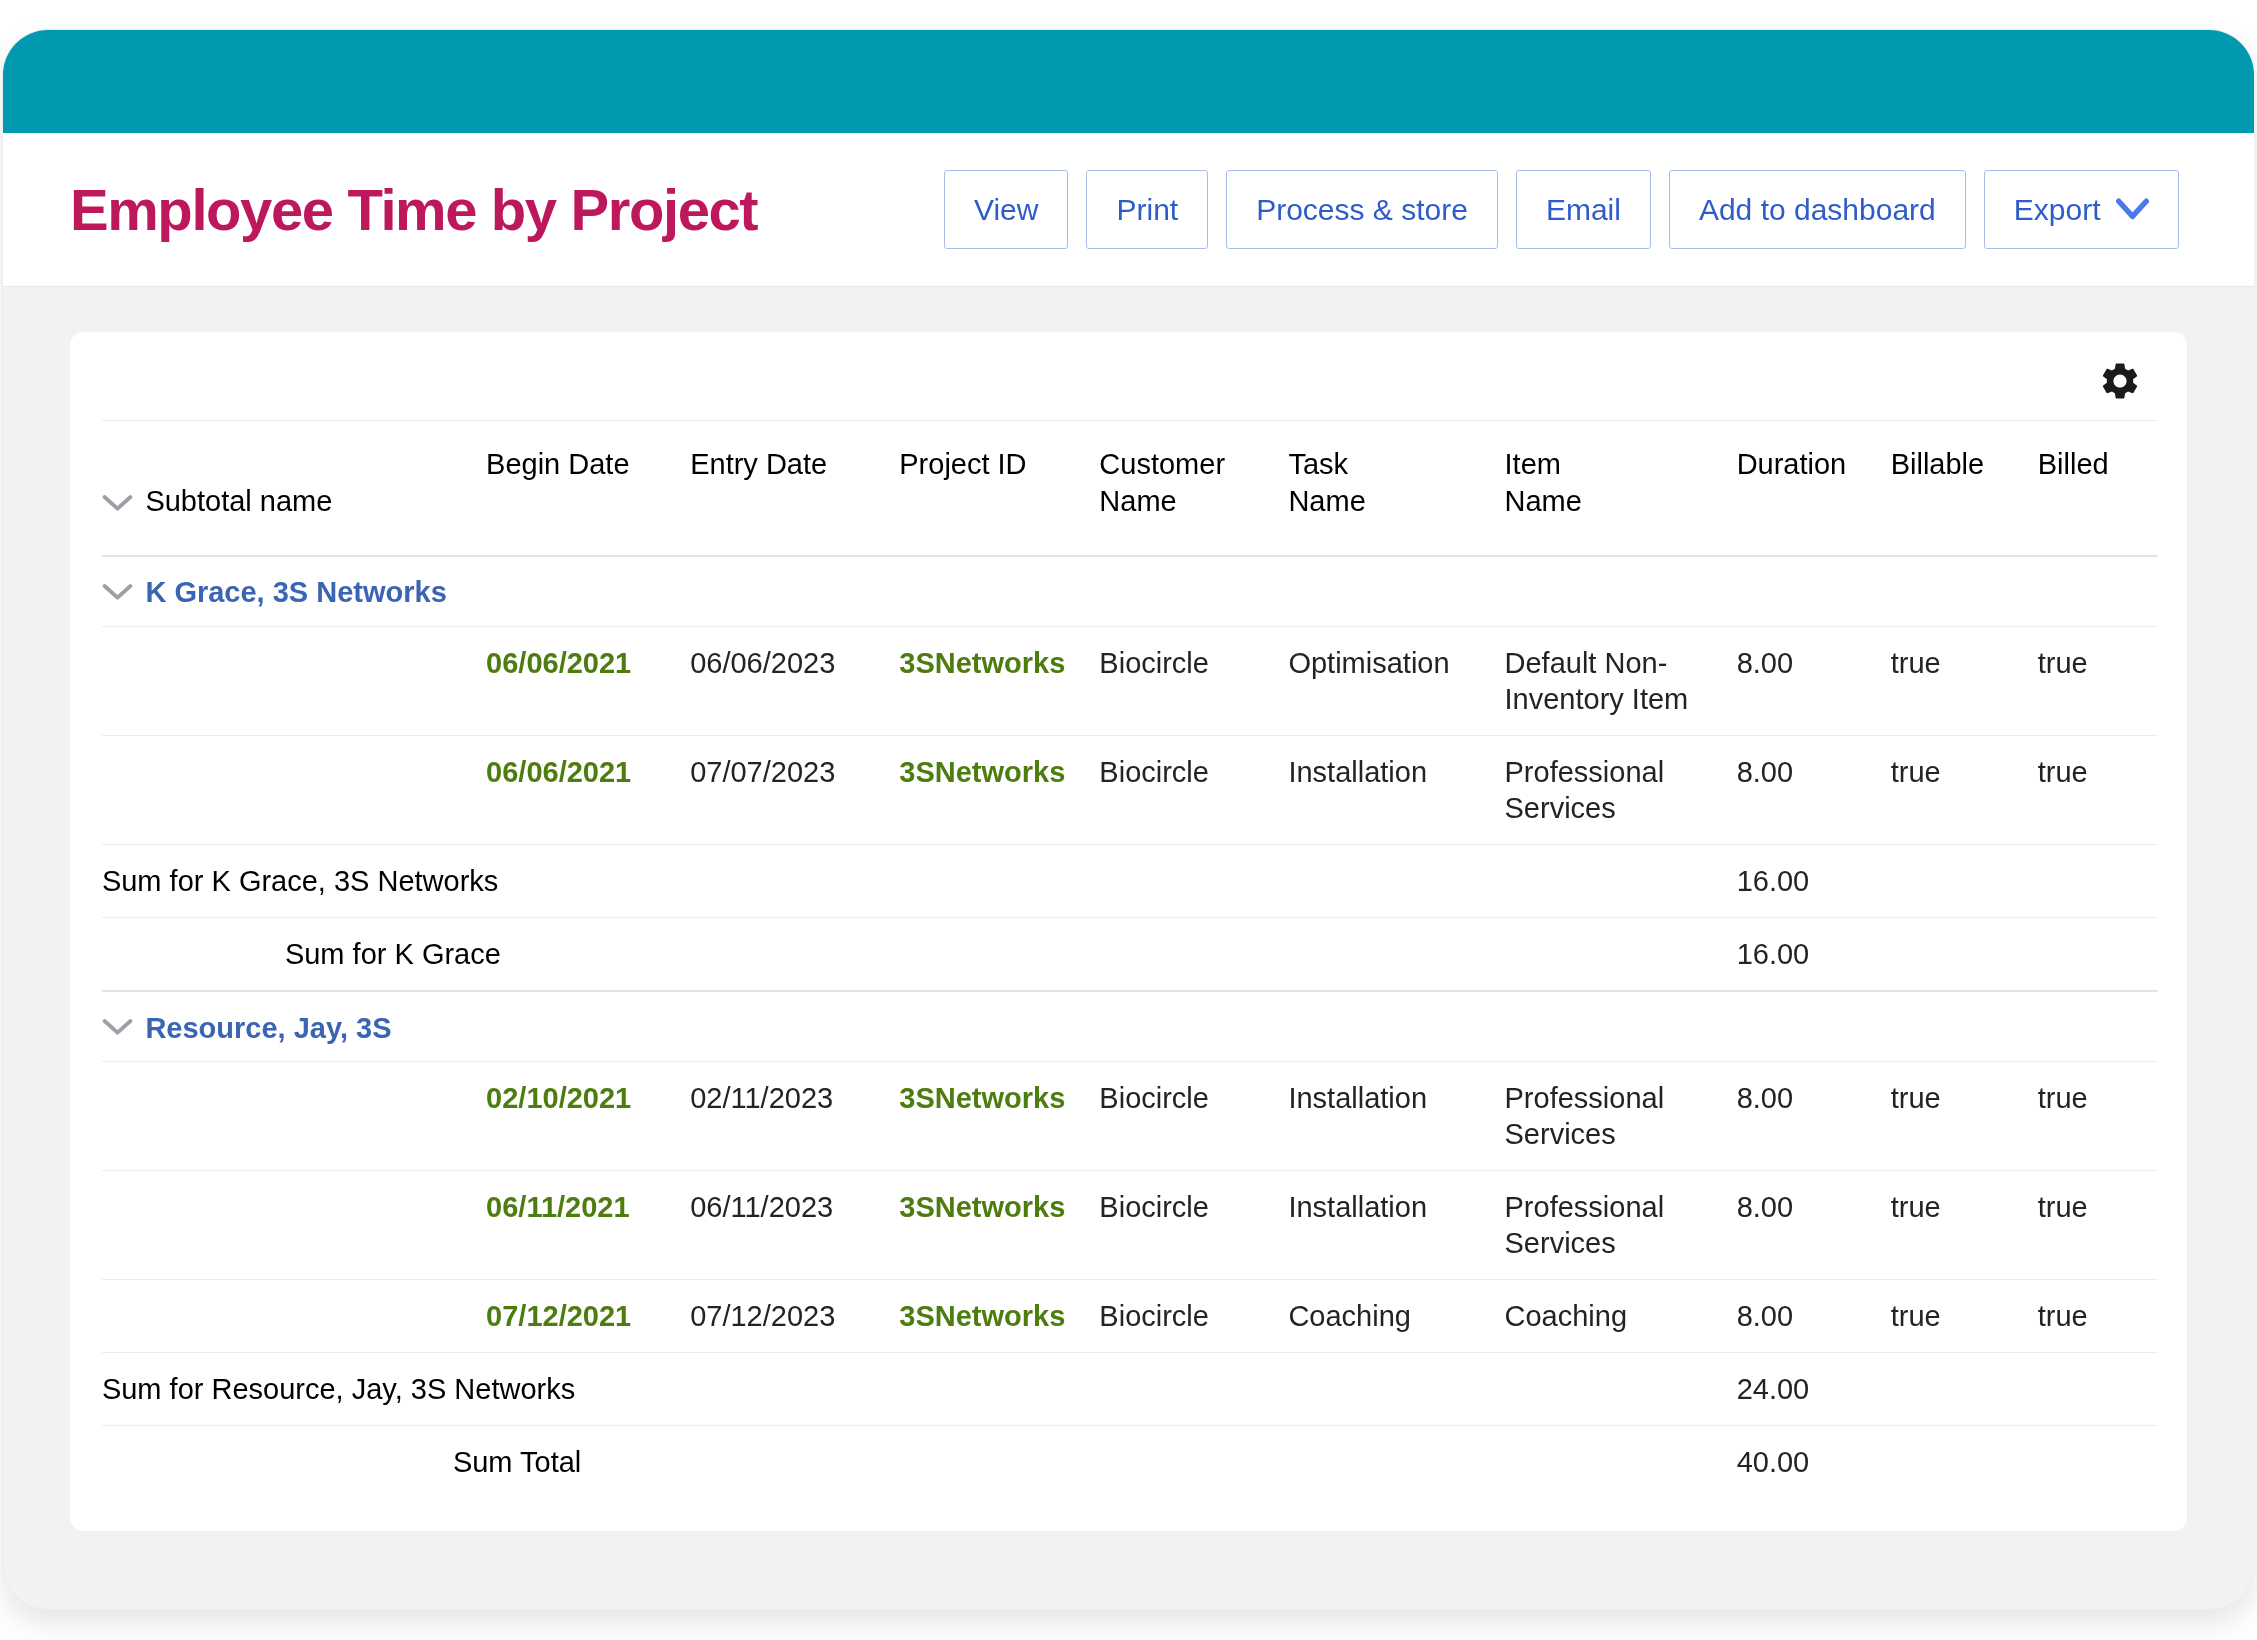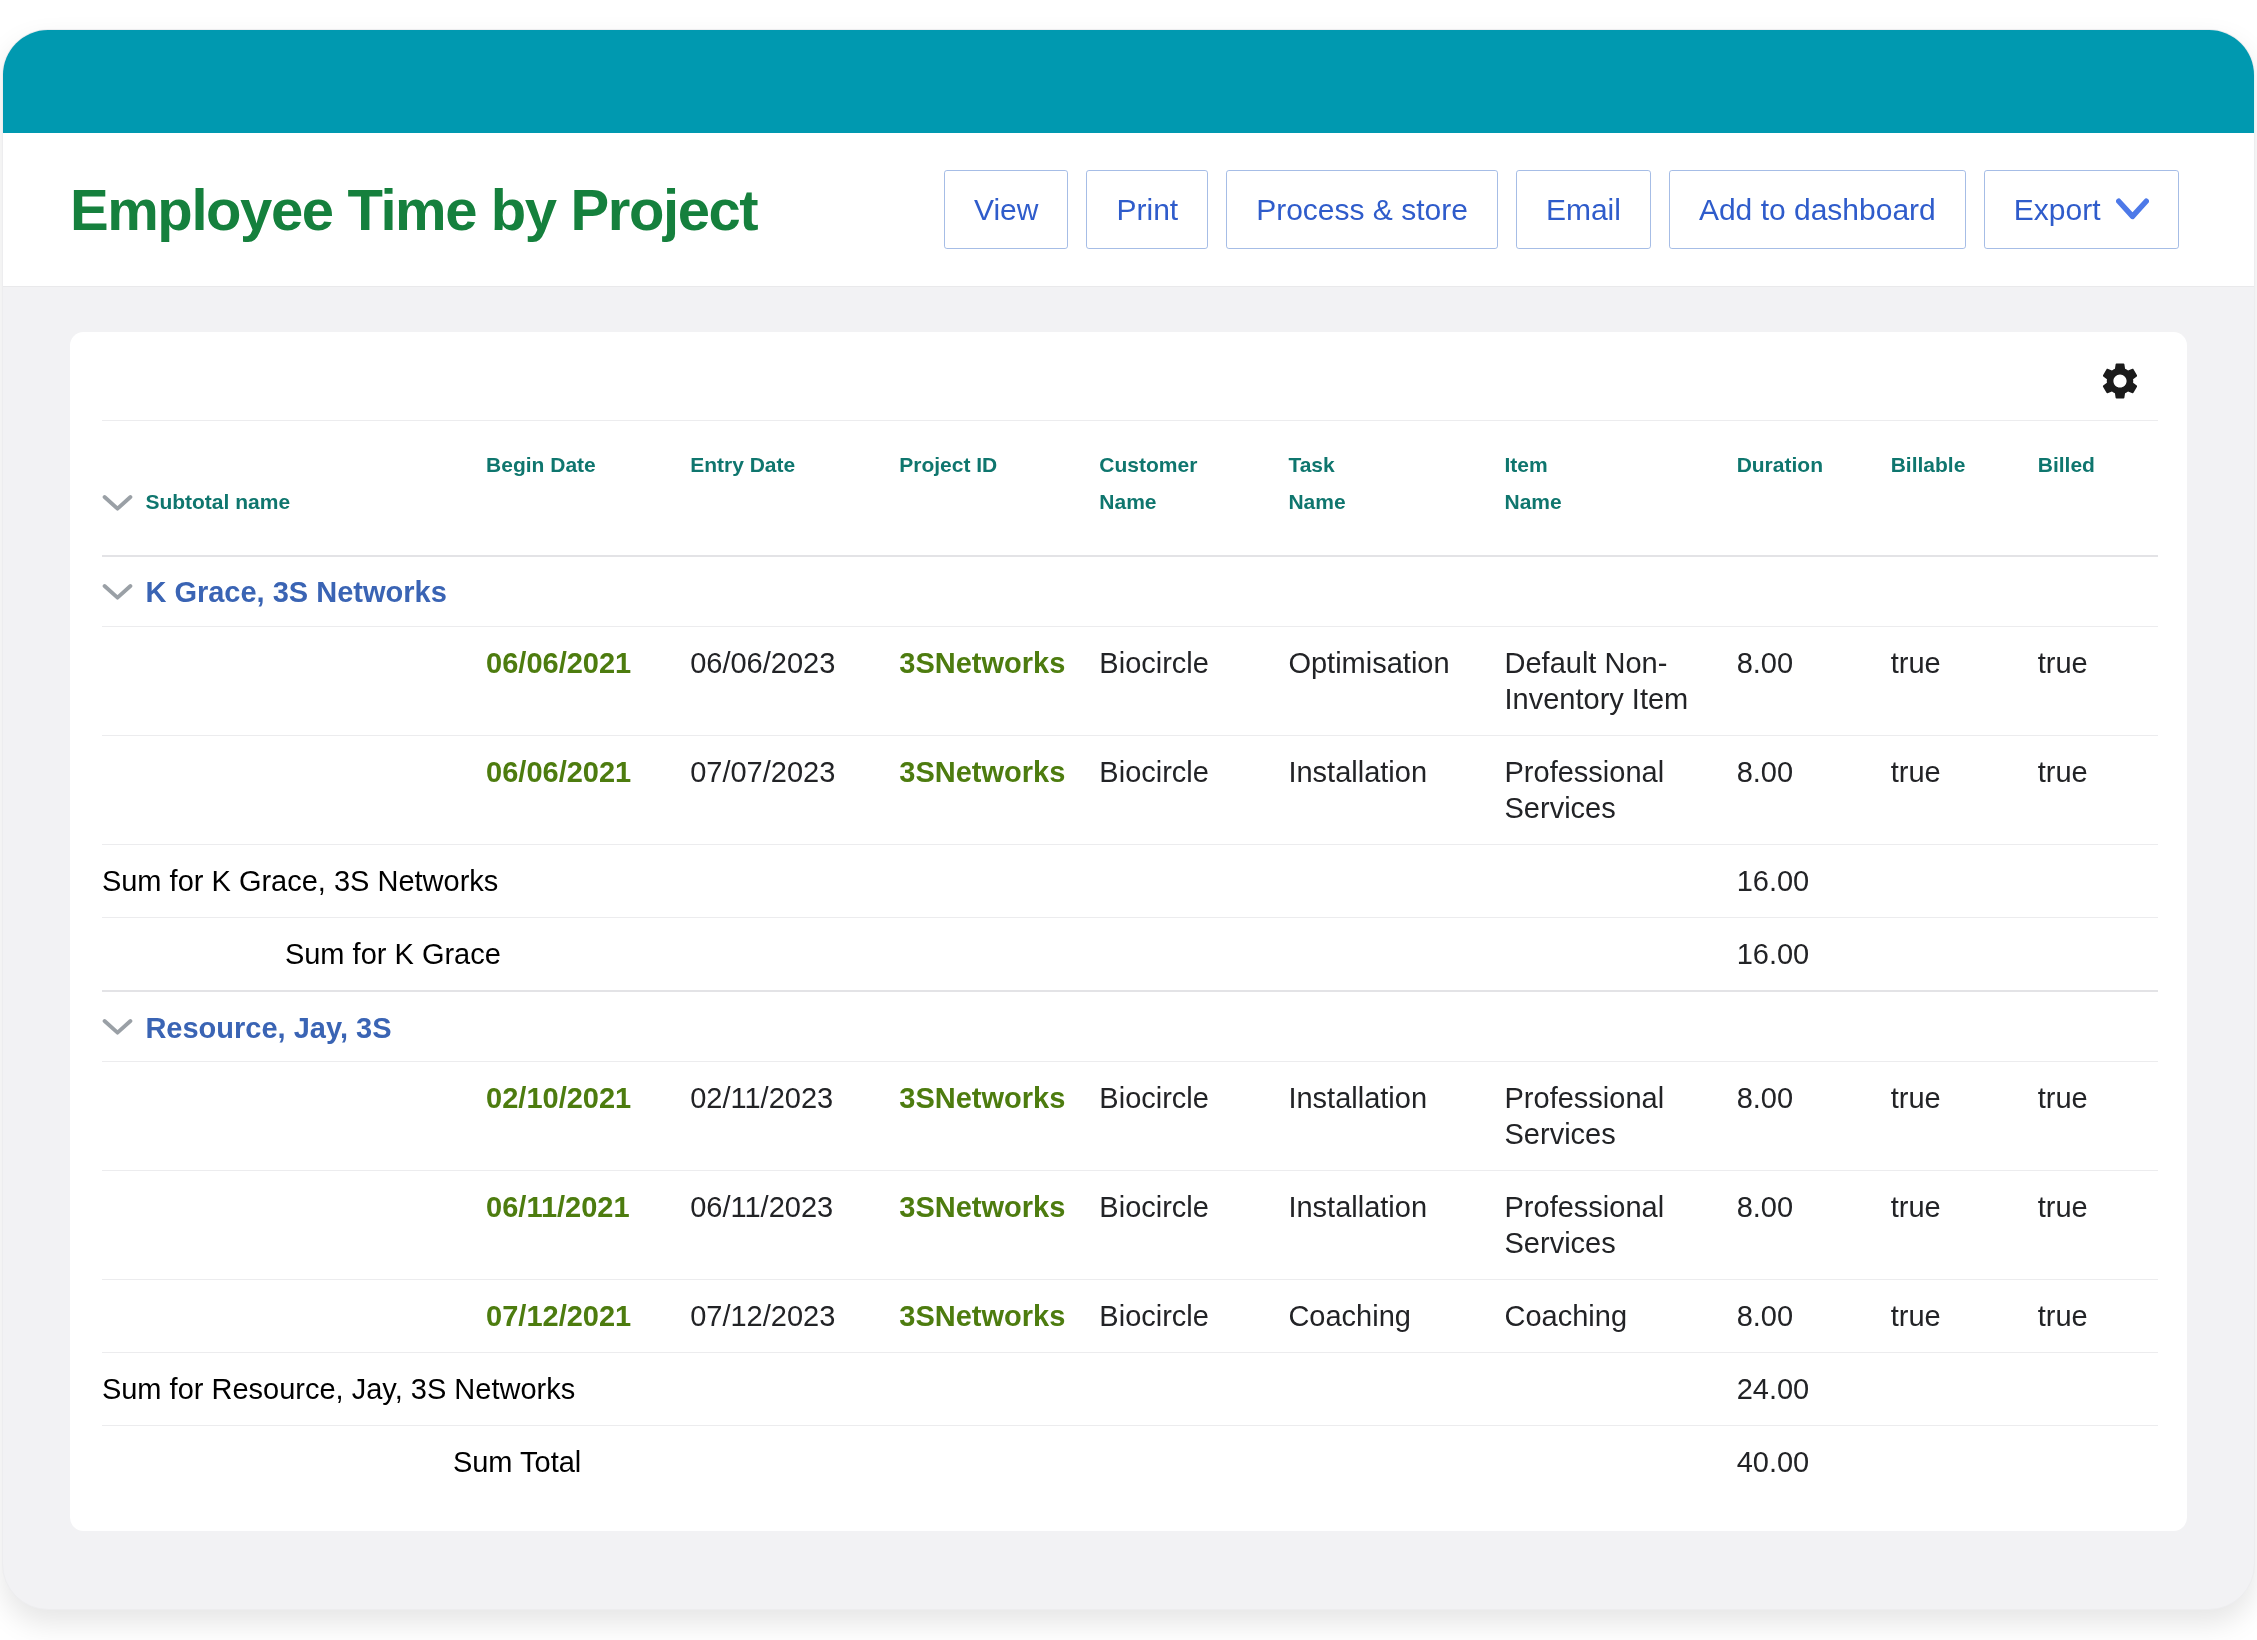--- a/index.html
+++ b/index.html
@@ -7,34 +7,34 @@
   .widget {
     position: absolute; left: 1.9px; top: 29px; width: 2253px; height: 1581px;
     border-radius: 46px; background: #f2f2f4; overflow: hidden;
     border: 1.9px solid #ededef; box-shadow: 0 13.4px 29px rgba(0,0,0,0.10);
   }
   .topbar { height: 103px; background: #0099b0; }
   .titleband {
     height: 154px; background: #ffffff; display: flex; align-items: center;
     justify-content: space-between; padding: 0 75px 0 67px; border-bottom: 1px solid #e9e9eb;
   }
-  .page-title { font-size: 58px; font-weight: 700; letter-spacing: -1.4px; color: #15803d; }
+  .page-title { font-size: 58px; font-weight: 700; letter-spacing: -1.4px; color: #be185d; }
   .btnrow { display: flex; gap: 18px; align-items: flex-end; }
   .btn {
     height: 79px; padding: 0 29px; background: #ffffff; border: 1.9px solid #a6bde6;
     border-radius: 2.9px; color: #2f5ccb; font-size: 30px; font-family: "Liberation Sans", sans-serif;
     display: flex; align-items: center; gap: 15.4px; cursor: pointer; white-space: nowrap;
   }
   .body-area { padding: 45px 67px 0 67px; }
   .card { background: #ffffff; border-radius: 13.4px; padding: 0 32px 33px 32px; }
   .card-top { height: 88px; display: flex; align-items: center; justify-content: flex-end; padding: 9.6px 13.4px 0 0; }
   .gear-btn { background: none; border: none; cursor: pointer; line-height: 0; }
   table { width: 2056px; table-layout: fixed; border-collapse: collapse; }
   th {
-    text-align: left; vertical-align: top; font-size: 21px; font-weight: 700; color: #0f766e;
+    text-align: left; vertical-align: top; font-size: 29px; font-weight: 400; color: #000000;
     line-height: 37px; padding: 25px 17.3px 35px 0; white-space: pre-line;
     border-top: 1.9px solid #ececee; border-bottom: 1.9px solid #ececee;
   }
   td { font-size: 29px; color: #222326; line-height: 36px; vertical-align: top; padding: 18px 17.3px 18px 0; border-top: 1.9px solid #ececee; }
   th.num, td.num { text-align: left; padding-right: 38px; }
   tr.group-row td { border-top: 2.9px solid #e3e3e6; padding: 15.4px 0 15.4px 0; }
   .chev { display: inline-block; vertical-align: middle; margin-right: 12.5px; line-height: 0; }
   .group-link { color: #3a64b4; font-weight: 700; text-decoration: none; cursor: pointer; vertical-align: middle; }
   .cell-link { color: #4d7c0f; font-weight: 700; text-decoration: none; cursor: pointer; }
   td.sum-label { color: #000000; margin-left: 28px; }

